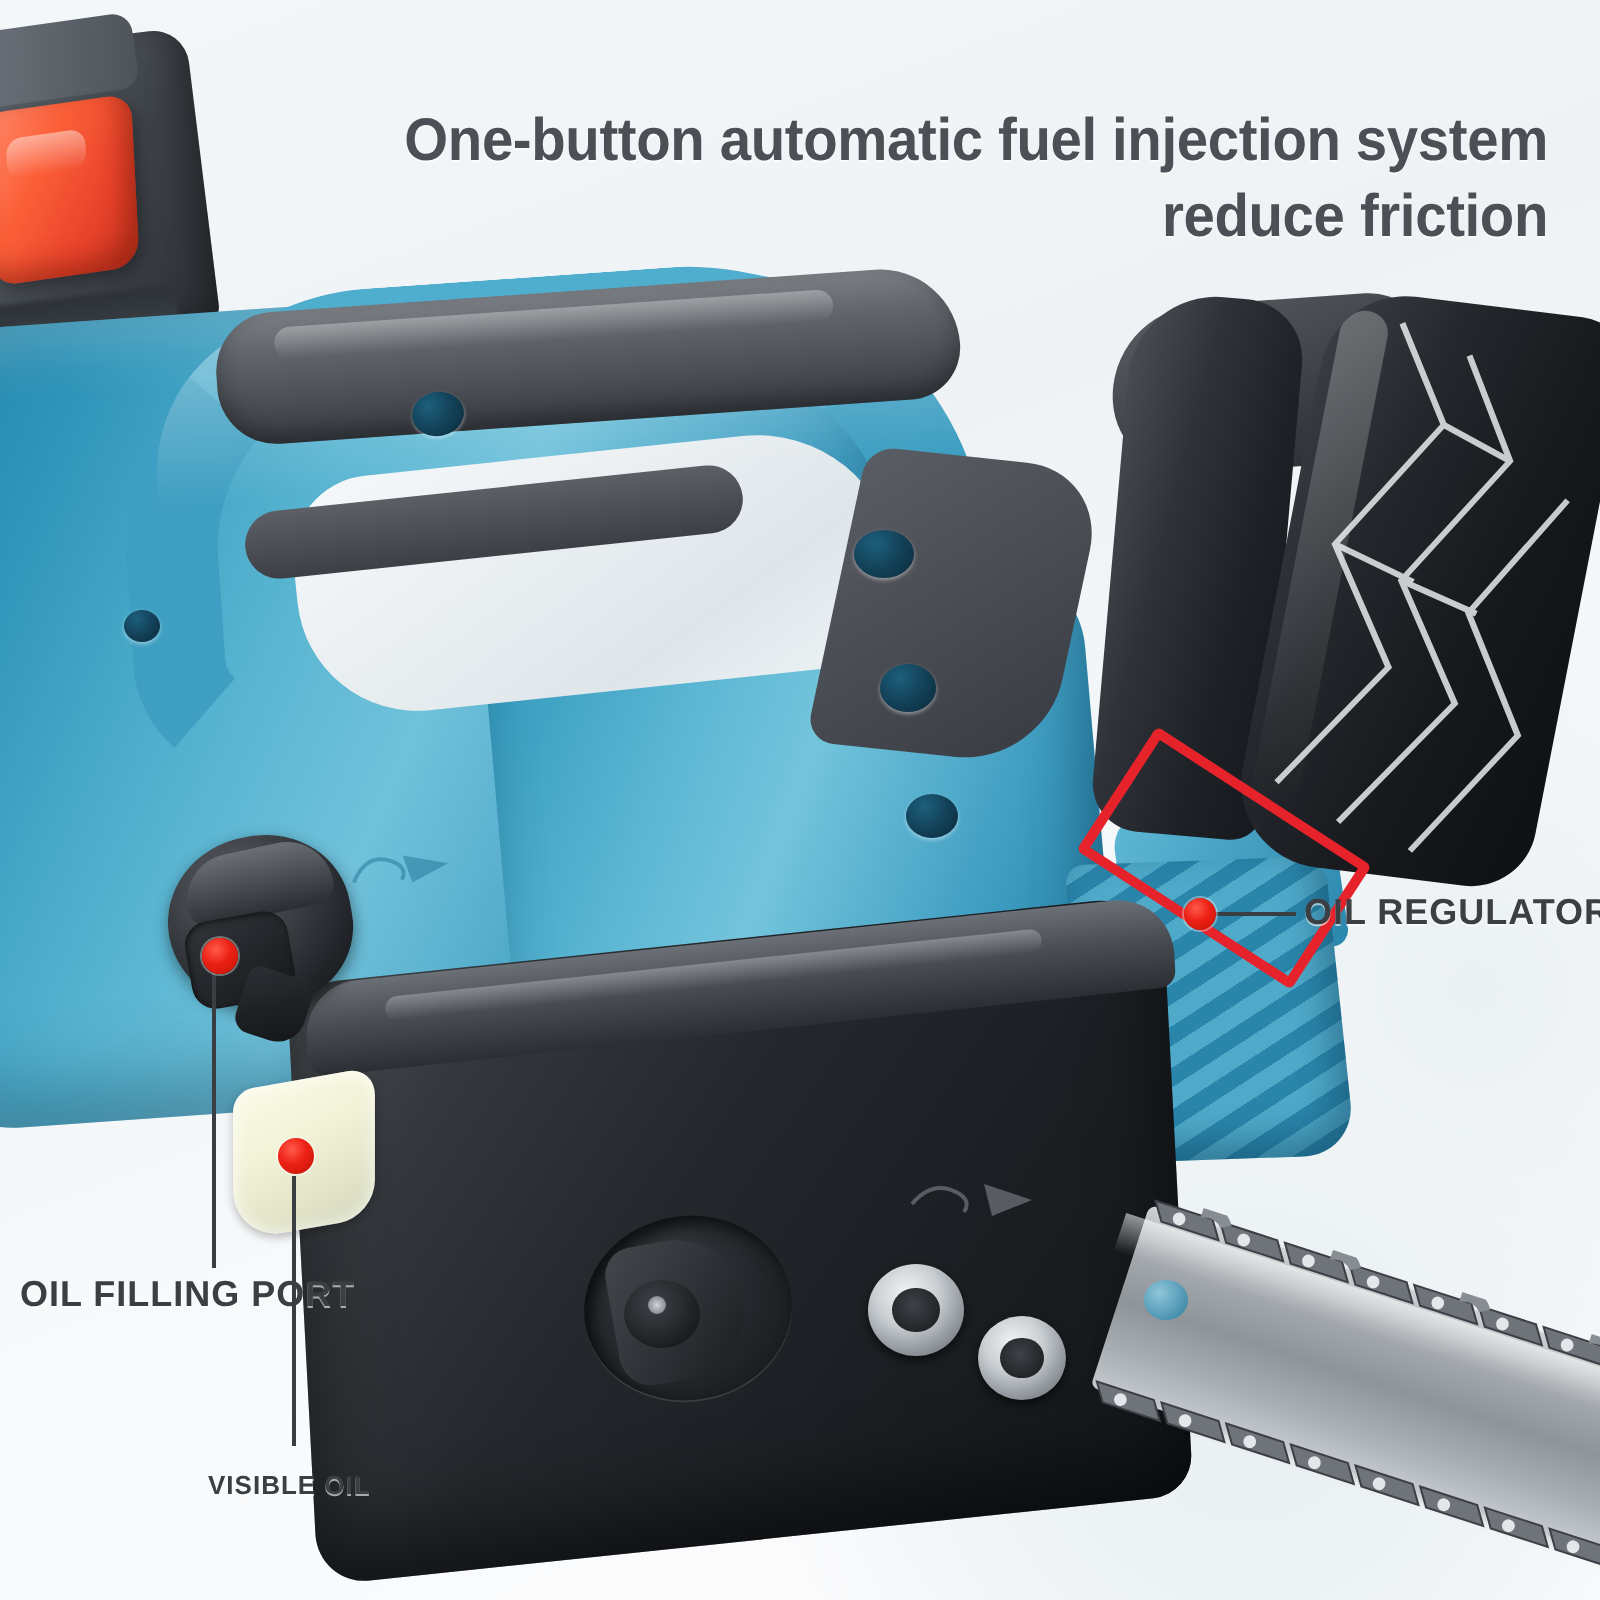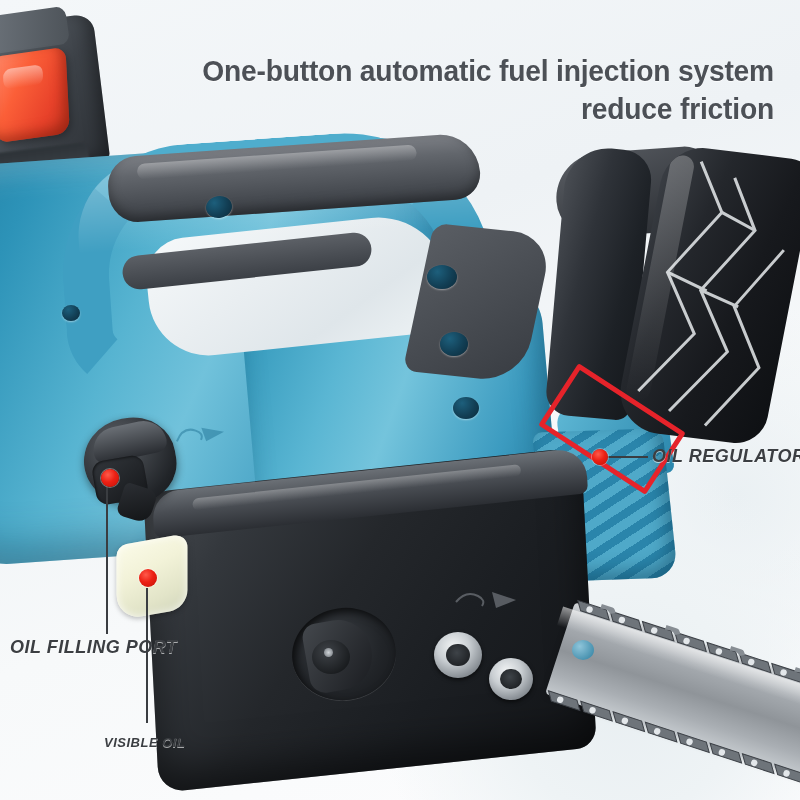--- a/index.html
+++ b/index.html
@@ -293,21 +293,21 @@
     border-radius:12px 16px 20px 28px;
     background:linear-gradient(160deg,#3fa0c4,#1d7399);
     transform:rotate(-10deg) skewX(-10deg);z-index:-1;
   }
   .emboss{
     position:absolute;left:172px;top:420px;width:56px;height:26px;
     opacity:.45;transform:rotate(-8deg);
   }
 
   
-  #annot{position:absolute;left:0;top:0;width:800px;height:800px;font-style:italic;}
+  #annot{position:absolute;left:0;top:0;width:800px;height:800px;}
   .leader{position:absolute;background:#3a3d41;}
   .dot{
     position:absolute;border-radius:50%;
     background:radial-gradient(circle at 38% 32%,#ff5a4a 0%,#ec2014 45%,#c31207 100%);
     box-shadow:0 0 0 1px rgba(255,255,255,.35);
   }
   .redbox{
     position:absolute;border:5px solid #e6232a;
     border-radius:3px;
   }

